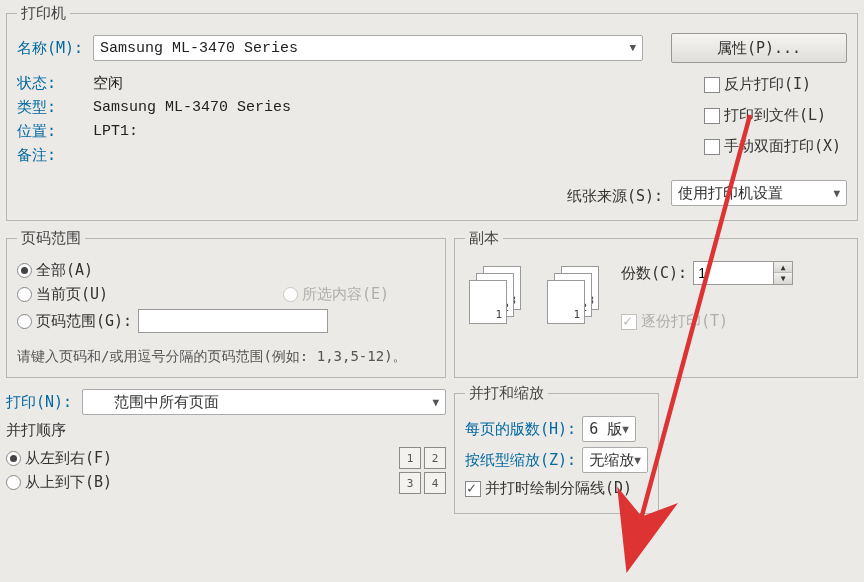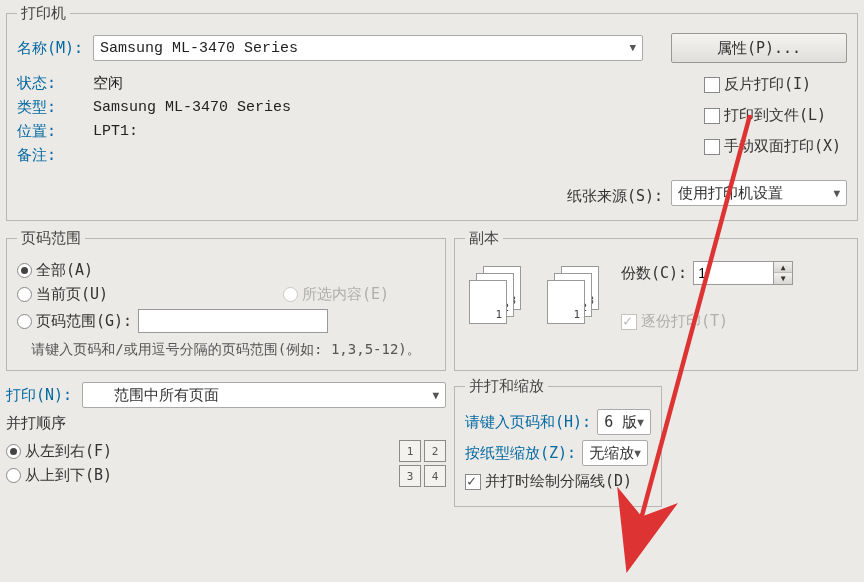--- a/index.html
+++ b/index.html
@@ -35,21 +35,21 @@
   .name-row .btn { width:176px; }
   .info-col { display:flex; gap:40px; margin-top:6px; }
   .info-left { flex:1; }
   .info-right { display:flex; flex-direction:column; gap:12px; padding-right:6px; padding-top:6px; }
   .source-row { display:flex; justify-content:flex-end; align-items:flex-end; gap:8px; margin-top:10px; }
   .source-row .select { width:176px; }
 
   .mid { display:flex; gap:8px; margin:6px; }
   .mid fieldset { flex:1; }
   #fs-range { flex-basis:440px; flex-grow:0; }
-  .note { font-size:14px; color:#555; line-height:1.5; margin-top:6px;text-align:center; }
+  .note { font-size:14px; color:#555; line-height:1.5; margin-top:13px; }
 
   .copy-icons { display:flex; gap:22px; margin:10px 4px 10px; }
   .stack { position:relative; width:56px; height:56px; }
   .page { position:absolute; width:38px; height:44px; background:#fff; border:1px solid #999; }
   .page .n { position:absolute; bottom:2px; right:4px; font-size:11px; color:#444; }
   .copies-right { display:flex; flex-direction:column; gap:22px; margin-left:4px; }
 
   .bot { display:flex; gap:8px; margin:6px 6px 0; }
   .bot-left { width:440px; }
   .bot-left .select { flex:1;padding-left:31px; }
@@ -233,21 +233,21 @@
             <div class="cell">3</div>
             <div class="cell">4</div>
         </div>
       </div>
     </div>
   </div>
 
   <fieldset id="fs-collate">
     <legend>并打和缩放</legend>
     <div class="row">
-      <span class="lbl">请键入页码和(H):</span>
+      <span class="lbl">每页的版数(H):</span>
       <div class="select">
         <span>6 版</span>
         <span class="arrow">▼</span>
       </div>
     </div>
     <div class="row">
       <span class="lbl">按纸型缩放(Z):</span>
       <div class="select">
         <span>无缩放</span>
         <span class="arrow">▼</span>

